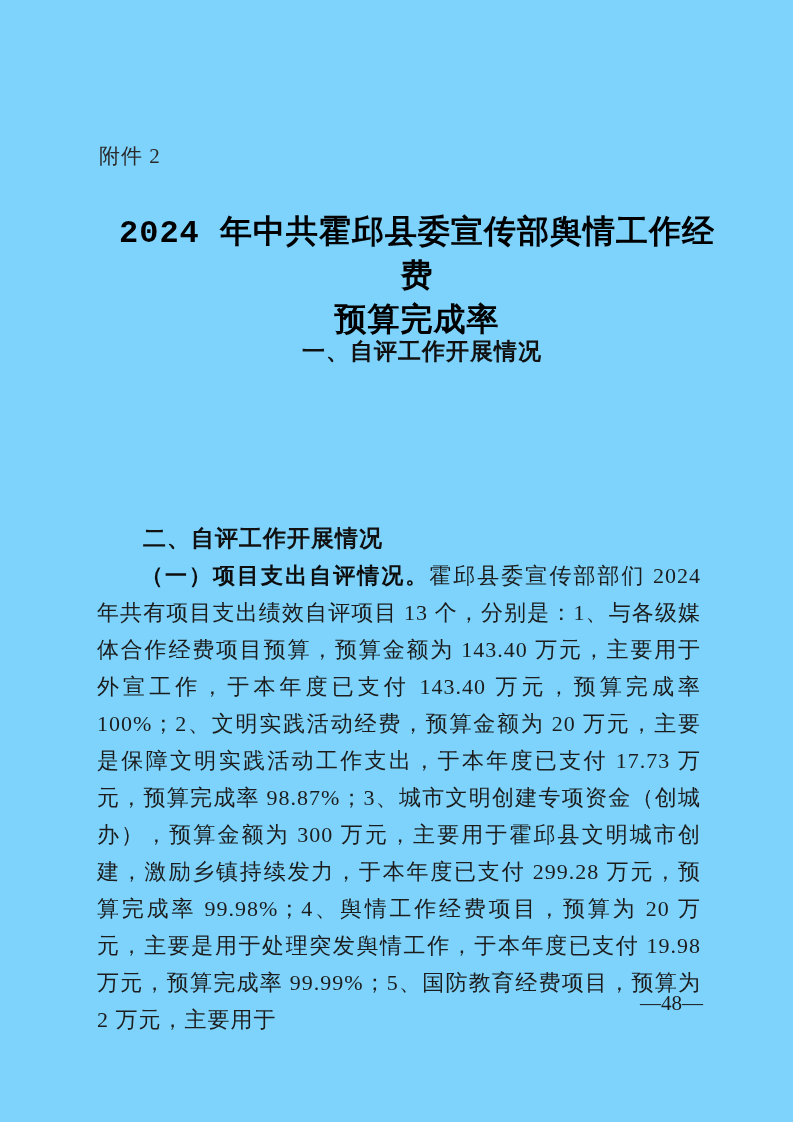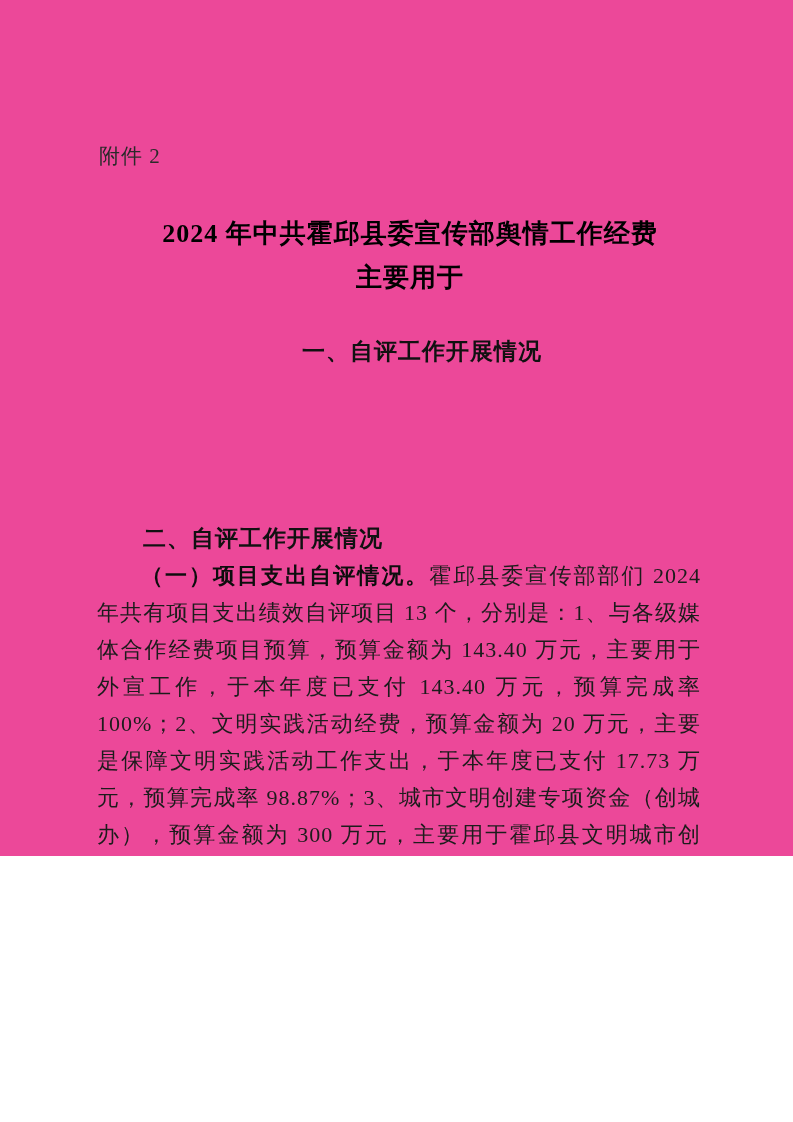--- a/index.html
+++ b/index.html
@@ -3,44 +3,44 @@
 <meta charset="utf-8">
 <style>
   html, body {
     margin: 0;
     padding: 0;
     background: #ffffff;
   }
   .page {
     position: relative;
     width: 793px;
-    height: 856px;
-    background: #ec4899;
+    height: 1122px;
+    background: #7dd3fc;
     overflow: hidden;
     color: #1c1c1c;
   }
   .attachment-label {
     position: absolute;
     left: 99px;
     top: 143px;
     font-family: "Liberation Serif", "DejaVu Serif", serif;
     font-size: 21px;
     line-height: 26px;
     color: #2a2a2a;
     letter-spacing: 1px;
   }
   .doc-title {
     position: absolute;
-    left: 108px;
+    left: 115px;
     top: 212px;
     width: 604px;
     text-align: center;
-    font-family: Liberation Serif, serif;
+    font-family: Liberation Mono, monospace;
     font-weight: bold;
-    font-size: 26px;
+    font-size: 32px;
     line-height: 44px;
     color: #000000;
     letter-spacing: 1px;
   }
   .sec-heading {
     position: absolute;
     left: 97px;
     width: 604px;
     font-family: "Liberation Sans", "DejaVu Sans", sans-serif;
     font-weight: bold;
@@ -83,21 +83,21 @@
 </style>
 </head>
 <body>
 
 <div class="page">
 
   <div class="attachment-label">附件 2</div>
 
   <div class="doc-title">
     <div>2024 年中共霍邱县委宣传部舆情工作经费</div>
-    <div>主要用于</div>
+    <div>预算完成率</div>
   </div>
 
   <div class="sec-heading sec1-heading">一、自评工作开展情况</div>
 
 
   <div class="sec-heading sec2-heading">二、自评工作开展情况</div>
 
   <p class="body-para para-2"><span class="kai-lead">（一）项目支出自评情况。</span><span>霍邱县委宣传部部们 2024 年共有项目支出绩效自评项目 13 个，分别是：1、与各级媒体合作经费项目预算，预算金额为 143.40 万元，主要用于外宣工作，于本年度已支付 143.40 万元，预算完成率 100%；2、文明实践活动经费，预算金额为 20 万元，主要是保障文明实践活动工作支出，于本年度已支付 17.73 万元，预算完成率 98.87%；3、城市文明创建专项资金（创城办），预算金额为 300 万元，主要用于霍邱县文明城市创建，激励乡镇持续发力，于本年度已支付 299.28 万元，预算完成率 99.98%；4、舆情工作经费项目，预算为 20 万元，主要是用于处理突发舆情工作，于本年度已支付 19.98 万元，预算完成率 99.99%；5、国防教育经费项目，预算为 2 万元，主要用于</span></p>
 
   <div class="page-number">—48—</div>

